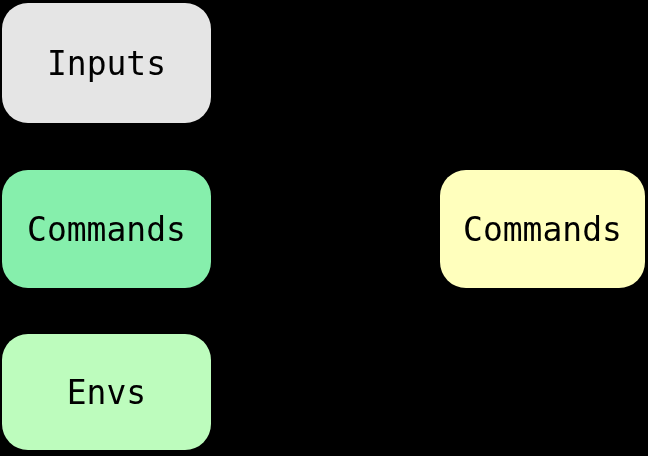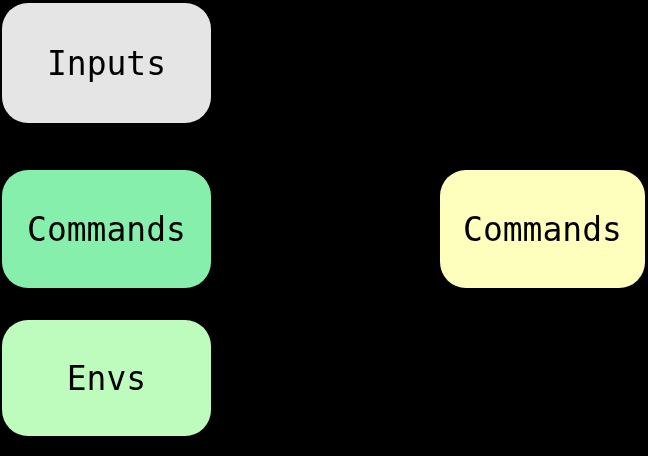--- a/index.html
+++ b/index.html
@@ -46,21 +46,21 @@
   }
   #node-commands {
     left: 2px;
     top: 170px;
     width: 209px;
     height: 118px;
     background: #86efac;
   }
   #node-envs {
     left: 2px;
-    top: 320px;
+    top: 334px;
     width: 209px;
     height: 116px;
     background: #bdfcbd;
   }
 
   
   #node-outputs {
     left: 440px;
     top: 170px;
     width: 205px;

